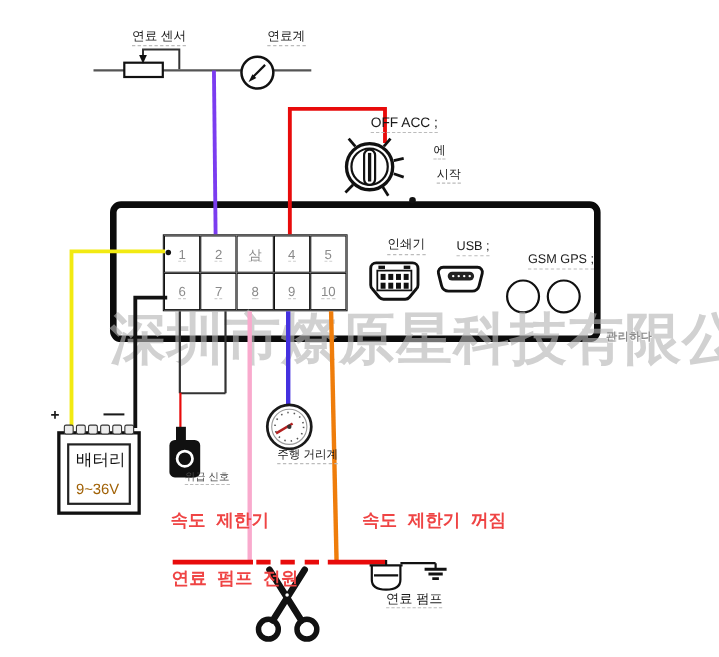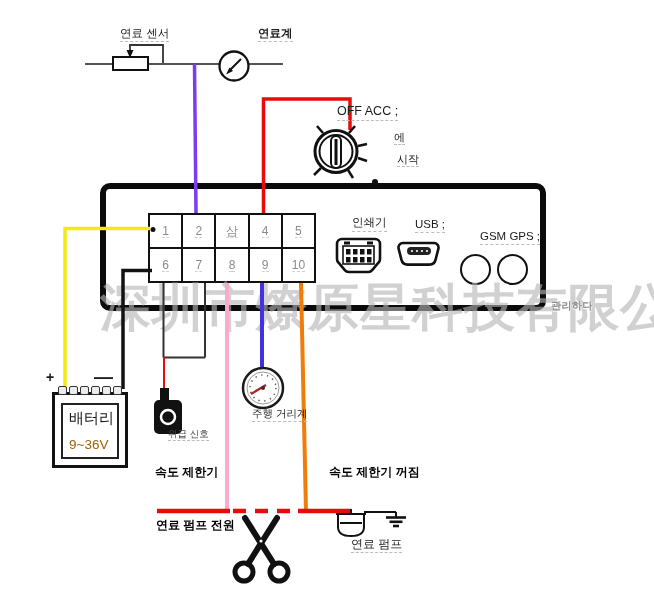--- a/index.html
+++ b/index.html
@@ -1,20 +1,20 @@
 <!DOCTYPE html>
 <html style="--wire-yellow: #f2ea12; --wire-purple: #7b3cf0; --wire-red: #e80b0b; --wire-pink: #f9aacd; --wire-blue: #4431df; --wire-orange: #ef7d0b; --wire-black: #121212; --watermark-gray: #b5b5b5;"><head>
 <meta charset="utf-8">
 <style>
   html,body{margin:0;padding:0;background:#fff;}
   .stage{position:relative;width:654px;height:597px;background:#ffffff;overflow:hidden;
          font-family:"Liberation Sans","DejaVu Sans",sans-serif;color:#1a1a1a;}
   .lbl{position:absolute;font-size:11px;line-height:1.1;color:#1a1a1a;white-space:nowrap;z-index:5;margin-left:16px;}
   .lbl-mid{font-size:11.5px;}
-  .lbl-bold{font-size:12px;font-weight:bold;color:#000000;}
+  .lbl-bold{font-size:16px;font-weight:bold;color:#ef4444;font-family:Liberation Mono, monospace;}
   .u-dash{border-bottom:1px dashed #bcbcbc;padding-bottom:1px;}
   
   .device-box{position:absolute;left:100px;top:183px;width:434px;height:116px;
               border:6px solid #0b0b0b;border-radius:10px;background:#fff;z-index:1;}
   
   .terminal-grid{position:absolute;left:148px;top:213px;width:166px;height:68px;
                  display:grid;grid-template-columns:repeat(5,1fr);grid-template-rows:repeat(2,1fr);
                  border:1.5px solid #111;background:#fff;z-index:2;}
   .terminal-cell{border:1.5px solid #111;display:flex;align-items:center;justify-content:center;
                  background:#fff;}
@@ -194,21 +194,21 @@
       <path d="M403,243 h31 a4.5,4.5 0 0 1 4.4,5.6 l-2.8,11 a6.5,6.5 0 0 1 -6.3,5 h-21.6 a6.5,6.5 0 0 1 -6.3,-5 l-2.8,-11 a4.5,4.5 0 0 1 4.4,-5.6 Z" fill="#fff" stroke="#111" stroke-width="2.6"></path>
       <rect x="407" y="247" width="24" height="8" rx="4" fill="#222"></rect>
       <circle cx="412" cy="251" r="1.1" fill="#fff"></circle>
         <circle cx="417" cy="251" r="1.1" fill="#fff"></circle>
       <circle cx="422" cy="251" r="1.1" fill="#fff"></circle>
         <circle cx="427" cy="251" r="1.1" fill="#fff"></circle>
     </g>
   </svg>
 
   <div class="lbl lbl-mid u-dash" style="left:104px;top:27px;">연료 센서</div>
-  <div class="lbl lbl-mid u-dash" style="left:242px;top:27px;font-weight:bold;">연료계</div>
+  <div class="lbl lbl-mid u-dash" style="left:227px;top:27px;">연료계</div>
   <div class="lbl u-dash" style="left:321px;top:105px;font-size:12.5px;">OFF ACC ;</div>
   <div class="lbl u-dash" style="left:378px;top:131px;">에</div>
   <div class="lbl u-dash" style="left:381px;top:153px;">시작</div>
 
   <div class="lbl lbl-mid u-dash" style="left:336px;top:217px;z-index:2;font-family:Liberation Mono, monospace;">인쇄기</div>
   <div class="lbl lbl-mid u-dash" style="left:399px;top:218px;z-index:2;">USB ;</div>
   <div class="lbl lbl-mid u-dash" style="left:464px;top:230px;z-index:2;">GSM GPS ;</div>
   <div class="manage">관리하다</div>
 
   <div class="plus-label">+</div>

